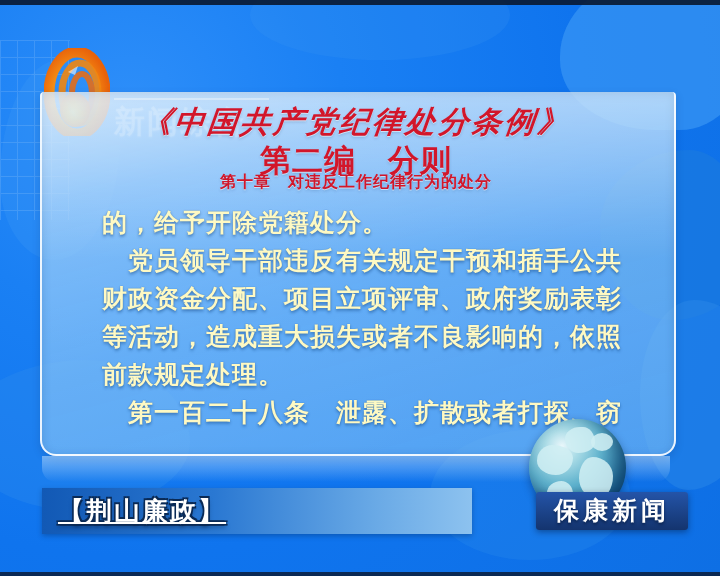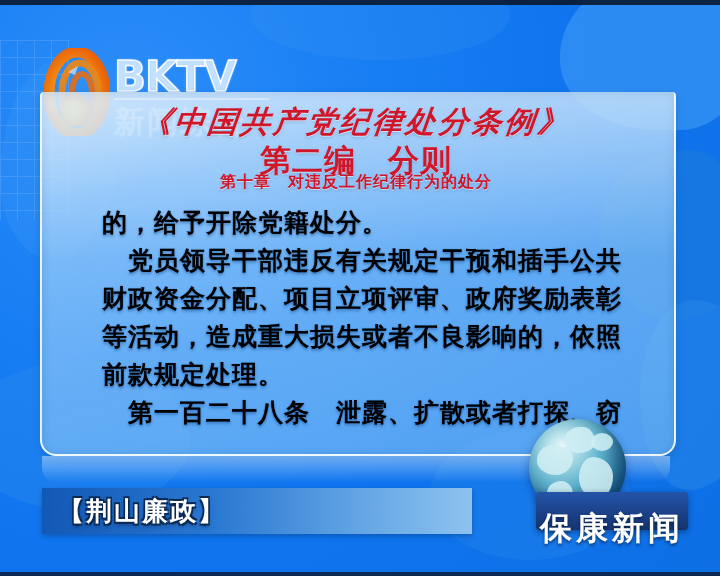--- a/index.html
+++ b/index.html
@@ -91,21 +91,21 @@
     font-size:30px;letter-spacing:3px;
     font-family:"DejaVu Serif","Liberation Serif",serif;
     font-style:italic;
     transform:skewX(-6deg);
   }
   .title-2{position:absolute;left:0;top:48px;width:632px;font-size:31px;letter-spacing:1px;}
   .title-3{position:absolute;left:0;top:80px;width:632px;font-size:16px;letter-spacing:1px;}
 
   .body-text{
     position:absolute;left:62px;top:112px;width:520px;
-    color:#000000;font-weight:bold;font-size:25px;line-height:38px;
+    color:#fef9c3;font-weight:bold;font-size:25px;line-height:38px;
     letter-spacing:1px;
     text-shadow:0 2px 3px rgba(10,60,120,.45), 0 0 1px rgba(10,60,120,.5);
     white-space:pre-wrap;
   }
 
   
   .globe{
     position:absolute;left:529px;top:419px;width:97px;height:97px;border-radius:50%;
     background:
       radial-gradient(circle at 34% 28%, #eaf7fb 0%, #a9dbe6 18%, #5fb2cd 42%, #1f6f9e 72%, #0c3f6d 100%);
@@ -124,32 +124,32 @@
     position:absolute;left:42px;top:488px;width:430px;height:46px;
     background:linear-gradient(to right,#1259b5 0%,#2a78d2 40%,#6aaae6 78%,#8dc2ef 100%);
     box-shadow:0 2px 5px rgba(0,25,60,.3);
   }
   .left-bar-text{
     position:absolute;left:58px;top:494px;
     font-size:26px;font-weight:bold;color:#ffffff;letter-spacing:2px;
     text-shadow:-1.6px -1.6px 0 #0a2a55, 1.6px -1.6px 0 #0a2a55,
                 -1.6px 1.6px 0 #0a2a55, 1.6px 1.6px 0 #0a2a55,
                 0 3px 4px rgba(0,20,50,.5);
+    text-decoration:underline;
   }
   .right-chip{
     position:absolute;left:536px;top:492px;width:152px;height:38px;
     background:linear-gradient(to bottom,#2454a8,#14346e);
     border-radius:3px;
     box-shadow:0 2px 6px rgba(0,20,50,.45);
   }
   .right-chip-text{
     position:absolute;left:536px;top:494px;width:152px;text-align:center;
-    font-size:32px;font-weight:bold;color:#ffffff;letter-spacing:4px;
+    font-size:25px;font-weight:bold;color:#ffffff;letter-spacing:4px;
     text-shadow:0 2px 3px rgba(0,20,50,.6);
-    margin-top:13px;
   }
 </style>
 </head>
 <body>
 
 <div id="stage">
 
   <div class="bg-base"></div>
   <div class="map-layer">
     <div class="blob m7"></div>
@@ -173,21 +173,20 @@
           <stop offset="78%" stop-color="#ef7a10"></stop>
           <stop offset="100%" stop-color="#e8620a"></stop>
         </radialGradient>
       </defs>
       <ellipse cx="33" cy="45" rx="28" ry="41" fill="none" stroke="url(#gflame)" stroke-width="11"></ellipse>
       <ellipse cx="36" cy="45" rx="18" ry="30" fill="none" stroke="#f2860f" stroke-width="7" opacity=".9"></ellipse>
       <ellipse cx="38" cy="46" rx="10" ry="20" fill="none" stroke="#ee6b0c" stroke-width="6" opacity=".85"></ellipse>
       <ellipse cx="31" cy="62" rx="15" ry="17" fill="url(#gflame)" opacity=".95"></ellipse>
       <path d="M24 24 L34 18 L31 27 Z" fill="#ffffff" opacity=".55"></path>
     </svg>
-    <div class="bktv">BKTV</div>
     <div class="logo-rule"></div>
     <div class="logo-sub">新闻综合</div>
   </div>
 
   <div class="panel">
     <div class="panel-sheen"></div>
   </div>
   <div class="panel-reflection"></div>
 
   <div class="content">

